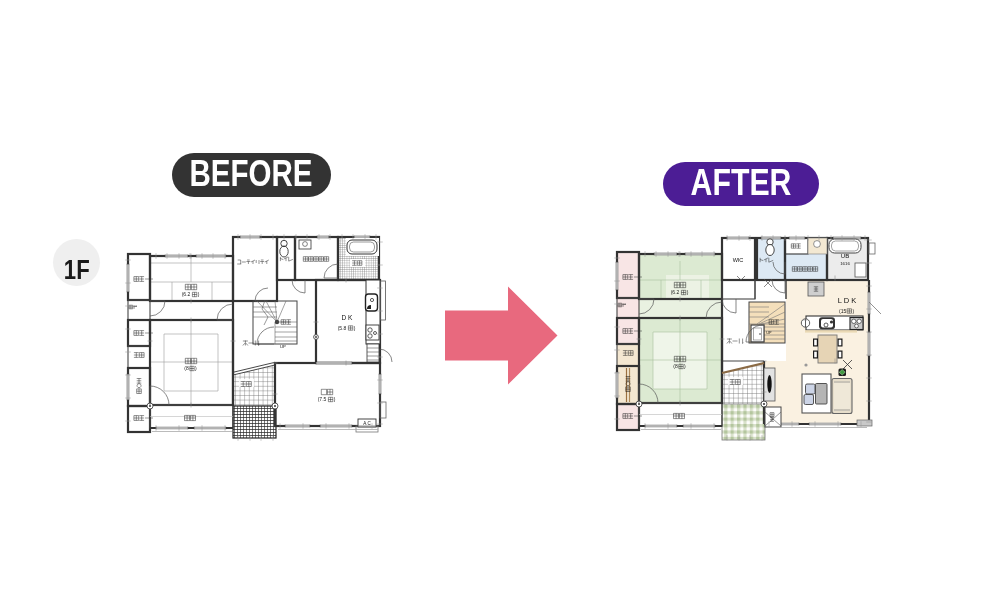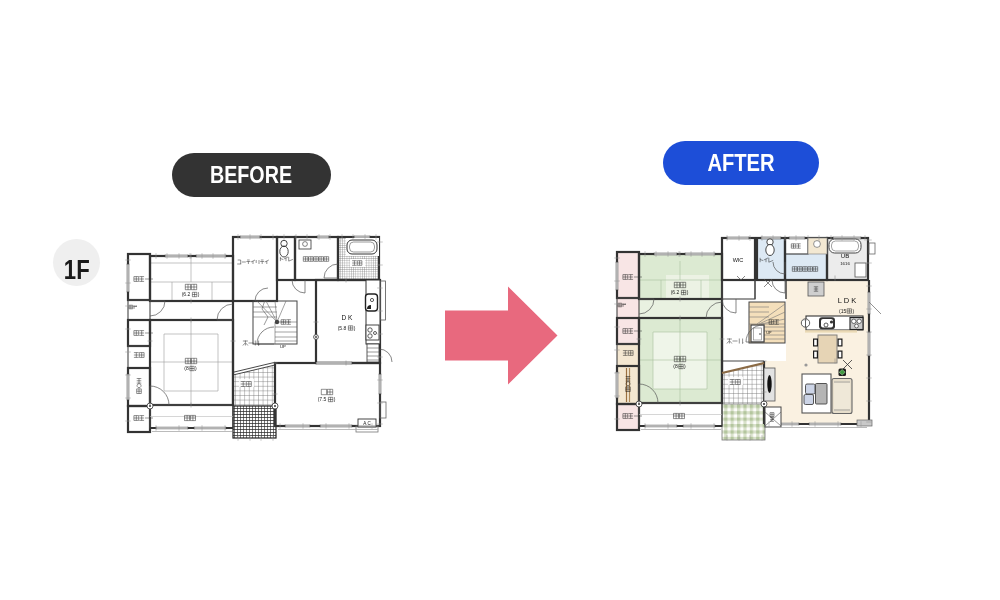--- a/index.html
+++ b/index.html
@@ -1,26 +1,26 @@
 <!DOCTYPE html>
 <html><head><meta charset="utf-8"><title>Before/After</title>
 <style>
 html,body{margin:0;padding:0;background:#fff;width:1000px;height:600px;overflow:hidden}
 *{box-sizing:border-box}
 .pill{position:absolute;height:44px;border-radius:22px;color:#fff;
-font-family:"Liberation Sans",sans-serif;font-weight:bold;font-size:24px;
-display:flex;align-items:center;justify-content:center}
+font-family:"Liberation Sans",sans-serif;font-weight:bold;font-size:36px;
+display:flex;align-items:flex-start;justify-content:center}
 </style></head>
 <body>
 
 <div class="pill" style="left:172px;top:153px;width:159px;background:#333333">
     <span style="display:inline-block;transform:scaleX(.82)">BEFORE</span>
   </div>
 
-<div class="pill" style="left:663px;top:141px;width:156px;background:#1d4ed8">
+<div class="pill" style="left:663px;top:162px;width:156px;background:#4c1d95">
     <span style="display:inline-block;transform:scaleX(.84)">AFTER</span>
   </div>
 
 <div style="position:absolute;left:53px;top:239px;width:47px;height:47px;border-radius:50%;
 background:#efefef;display:flex;align-items:flex-end;justify-content:center;
 font-family:'Liberation Sans',sans-serif;font-weight:bold;font-size:27px;color:#1a1a1a">
     <span style="display:inline-block;transform:scaleX(.82)">1F</span>
   </div>
 
 <svg width="120" height="105" viewBox="0 0 120 105" style="position:absolute;left:443px;top:284px">

